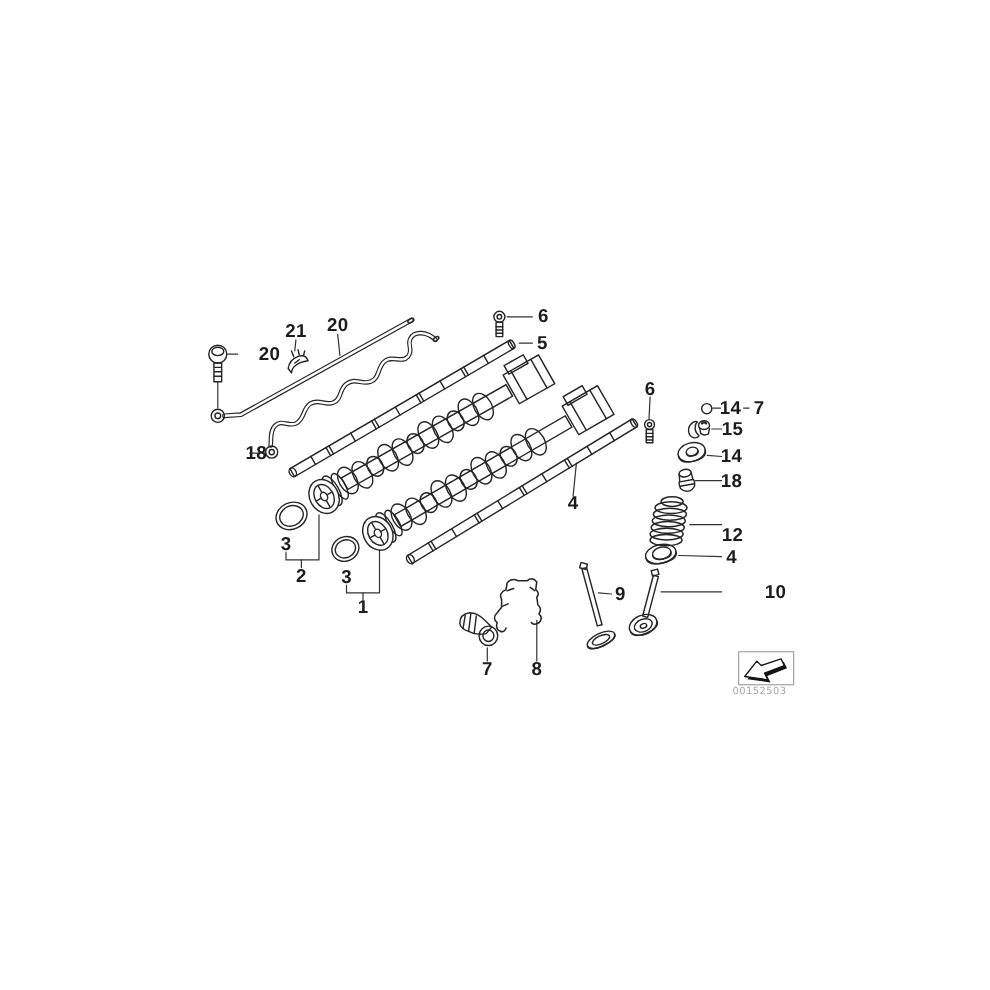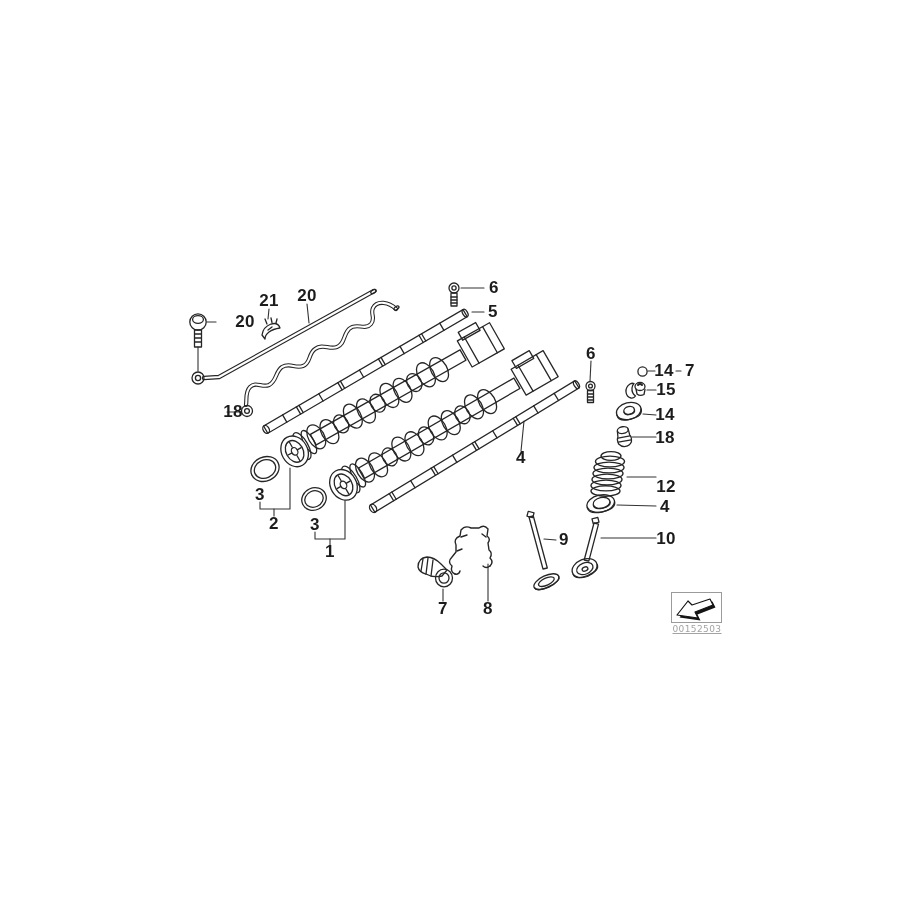--- a/index.html
+++ b/index.html
@@ -4,22 +4,22 @@
 <style>
   html,body{margin:0;padding:0;background:#ffffff;}
   .stage{position:relative;width:900px;height:900px;background:#ffffff;overflow:hidden;
          font-family:"Liberation Sans",sans-serif;}
   .art{position:absolute;left:0;top:0;}
   .callout{position:absolute;transform:translate(-50%,-50%);
            font:700 17px "Liberation Sans",sans-serif;color:#1c1c1c;letter-spacing:.3px;
            white-space:nowrap;}
   .stamp-box{position:absolute;left:671px;top:592px;width:51px;height:31px;
              border:1.5px solid #9b9b9b;background:#fff;box-sizing:border-box;}
-  .stamp-code{position:absolute;left:666px;top:624px;width:62px;text-align:center;
-              font:400 9px "DejaVu Sans",sans-serif;color:#a3a3a3;letter-spacing:.4px;text-decoration:underline;}
+  .stamp-code{position:absolute;left:666px;top:624px;width:62px;
+              font:400 9px "DejaVu Sans",sans-serif;color:#a3a3a3;letter-spacing:.4px;}
 </style>
 </head>
 <body>
 
 <div class="stage">
 
 <svg class="art" width="900" height="900" viewBox="0 0 900 900" fill="none" stroke="#262626" stroke-width="1.3" stroke-linecap="round" stroke-linejoin="round">
 
   <g stroke="#333" stroke-width="1.1">
     <line x1="207" y1="322" x2="216" y2="322"></line>
@@ -301,21 +301,21 @@
 <div class="callout" style="left:274px;top:524px">2</div>
 <div class="callout" style="left:260px;top:495px">3</div>
 <div class="callout" style="left:315px;top:525px">3</div>
 <div class="callout" style="left:521px;top:458px">4</div>
 <div class="callout" style="left:493px;top:312px">5</div>
 <div class="callout" style="left:494px;top:288px">6</div>
 <div class="callout" style="left:591px;top:354px">6</div>
 <div class="callout" style="left:443px;top:609px">7</div>
 <div class="callout" style="left:488px;top:609px">8</div>
 <div class="callout" style="left:564px;top:540px">9</div>
-<div class="callout" style="left:666px;top:539px">10</div>
+<div class="callout" style="left:705px;top:539px">10</div>
 <div class="callout" style="left:665px;top:507px">4</div>
 <div class="callout" style="left:666px;top:487px">12</div>
 <div class="callout" style="left:665px;top:438px">18</div>
 <div class="callout" style="left:665px;top:415px">14</div>
 <div class="callout" style="left:666px;top:390px">15</div>
 <div class="callout" style="left:664px;top:371px">14</div>
 <div class="callout" style="left:690px;top:371px">7</div>
 <div class="callout" style="left:233px;top:412px">18</div>
 <div class="callout" style="left:307px;top:296px">20</div>
 <div class="callout" style="left:245px;top:322px">20</div>

